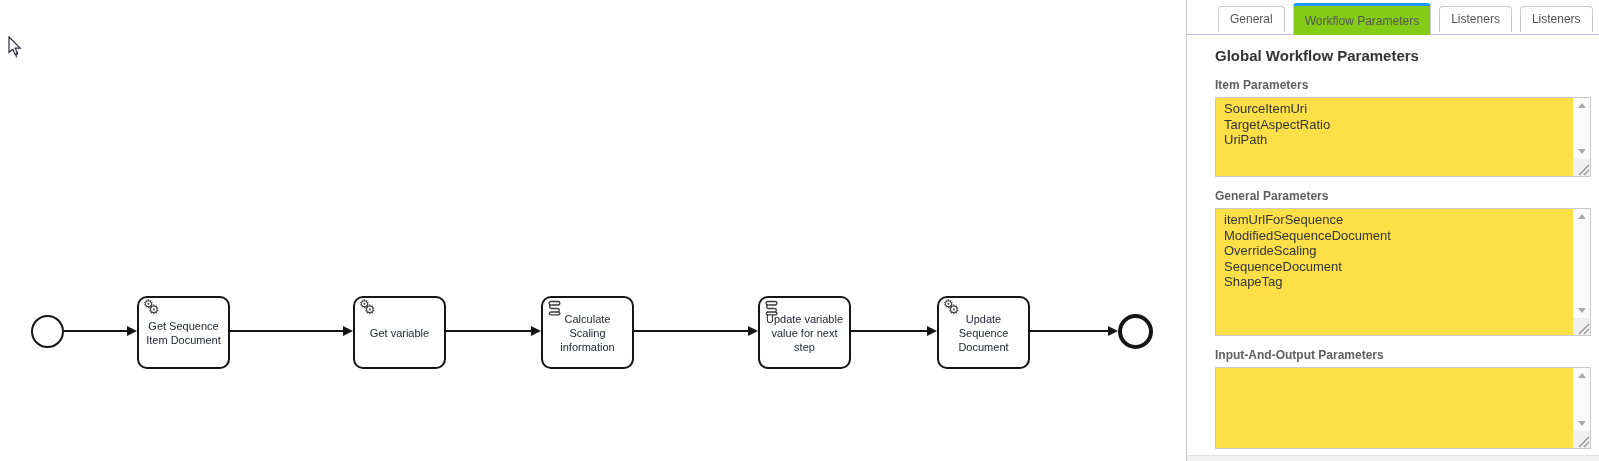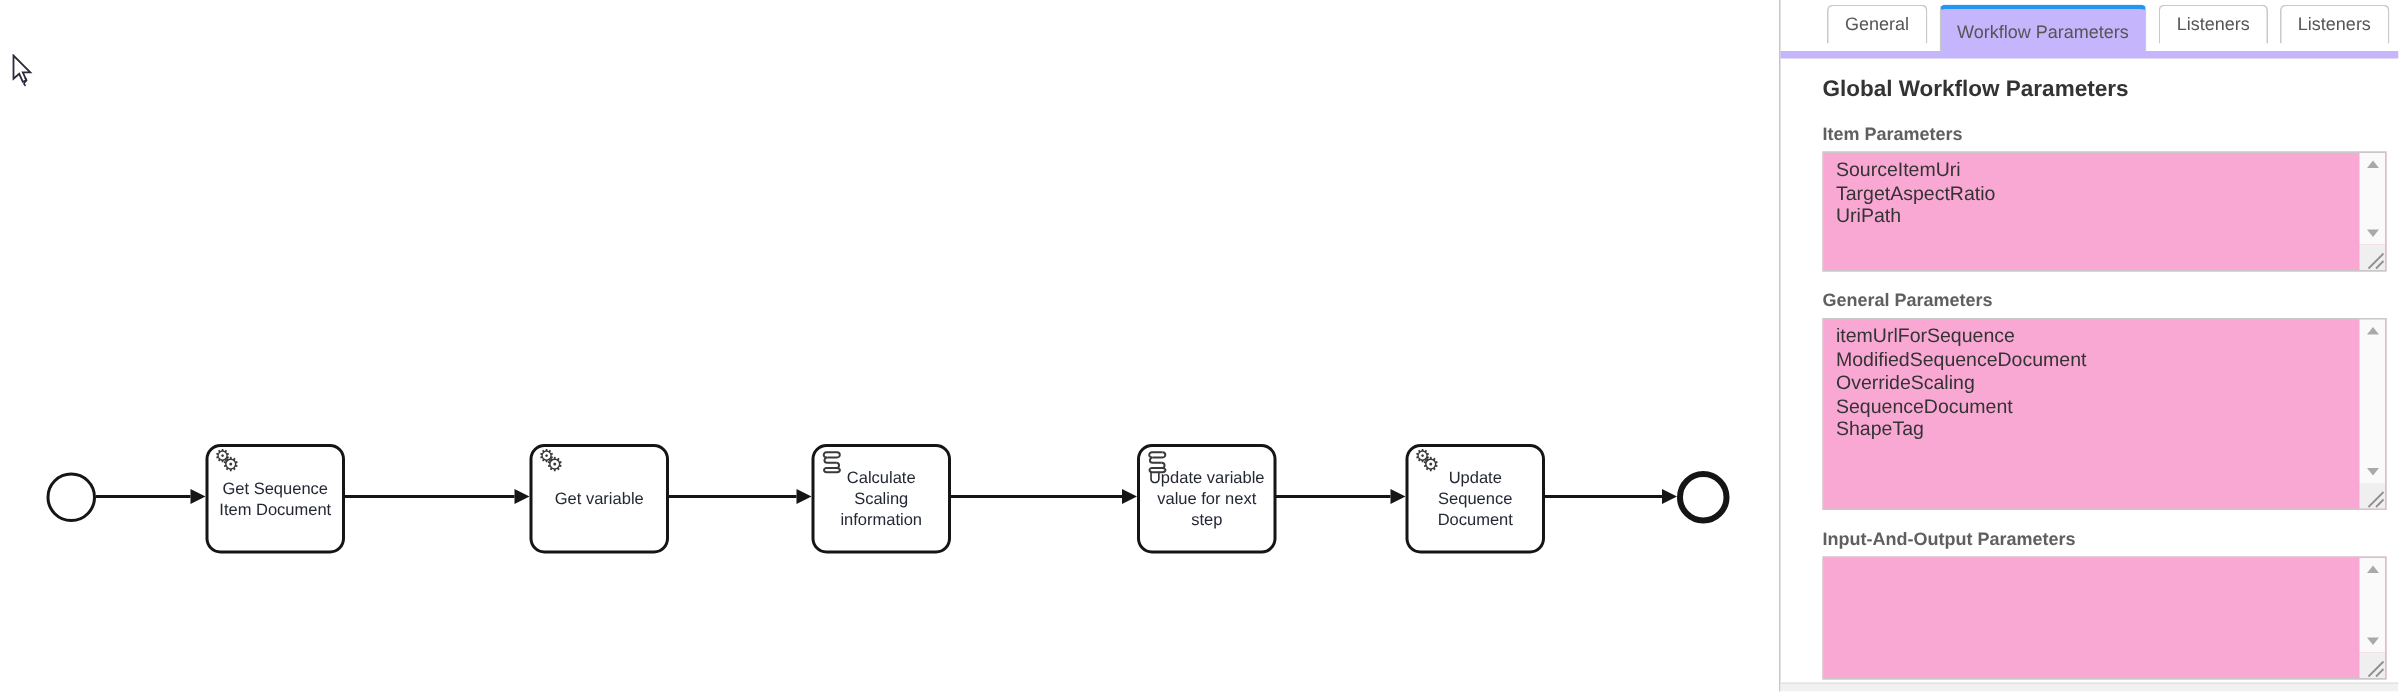--- a/index.html
+++ b/index.html
@@ -28,34 +28,34 @@
   .flow { position: absolute; top: 330px; height: 2px; background: #151515; }
   .flow-head { position: absolute; top: 326px; width: 0; height: 0;
                border-left: 10px solid #151515; border-top: 5px solid transparent; border-bottom: 5px solid transparent; }
 
   #cursor { position: absolute; left: 7px; top: 36px; }
 
   
   #panel { position: absolute; left: 1186px; top: 0; width: 413px; height: 461px;
            background: #fff; border-left: 1px solid #c6c6c6; }
 
-  .tabbar { display: flex; align-items: flex-start; gap: 8px; padding: 3px 6px 0 31px;
-            border-bottom: 5px solid #c4b5fd; }
+  .tabbar { display: flex; align-items: center; gap: 8px; padding: 3px 6px 0 31px;
+            border-bottom: 1px solid #c4b5fd; }
   .tab { border: 1px solid #c9c9c9; border-bottom: none; border-radius: 4px 4px 0 0;
          background: #fff; color: #555; font-size: 12px; padding: 5px 11px 6px;
          white-space: nowrap; cursor: pointer; }
   .tab.active { border-top: 3px solid var(--accent, #2196f3); padding-top: 8px; padding-bottom: 7px;
-                margin-bottom: -1px; background: #c4b5fd; }
+                margin-bottom: -1px; background: #84cc16; }
 
   .panel-body { padding: 12px 8px 0 28px; }
   .panel-heading { font-size: 15px; font-weight: bold; color: #333; margin-bottom: 14px; }
 
   .field-label { font-size: 12px; font-weight: bold; color: #5f5f5f; margin-bottom: 5px; }
 
-  .textbox { position: relative; border: 1px solid #c9c9c9; background: #f9a8d4; margin-bottom: 12px; }
+  .textbox { position: relative; border: 1px solid #c9c9c9; background: #fde047; margin-bottom: 12px; }
   .tb-lines { padding: 3px 26px 3px 8px; font-size: 13px; line-height: 15.5px; color: #333;
               white-space: pre-line; min-height: 16px; }
   .tb-sb { position: absolute; top: 0; right: 0; bottom: 17px; width: 17px; background: #fafafa;
            display: flex; flex-direction: column; justify-content: space-between; align-items: center;
            padding: 5px 0; }
   .sb-up { width: 0; height: 0; border-left: 4px solid transparent; border-right: 4px solid transparent;
            border-bottom: 5px solid #a9a9a9; }
   .sb-down { width: 0; height: 0; border-left: 4px solid transparent; border-right: 4px solid transparent;
              border-top: 5px solid #a9a9a9; }
   .tb-grip { position: absolute; right: 0; bottom: 0; width: 17px; height: 17px; background: #efefef;

